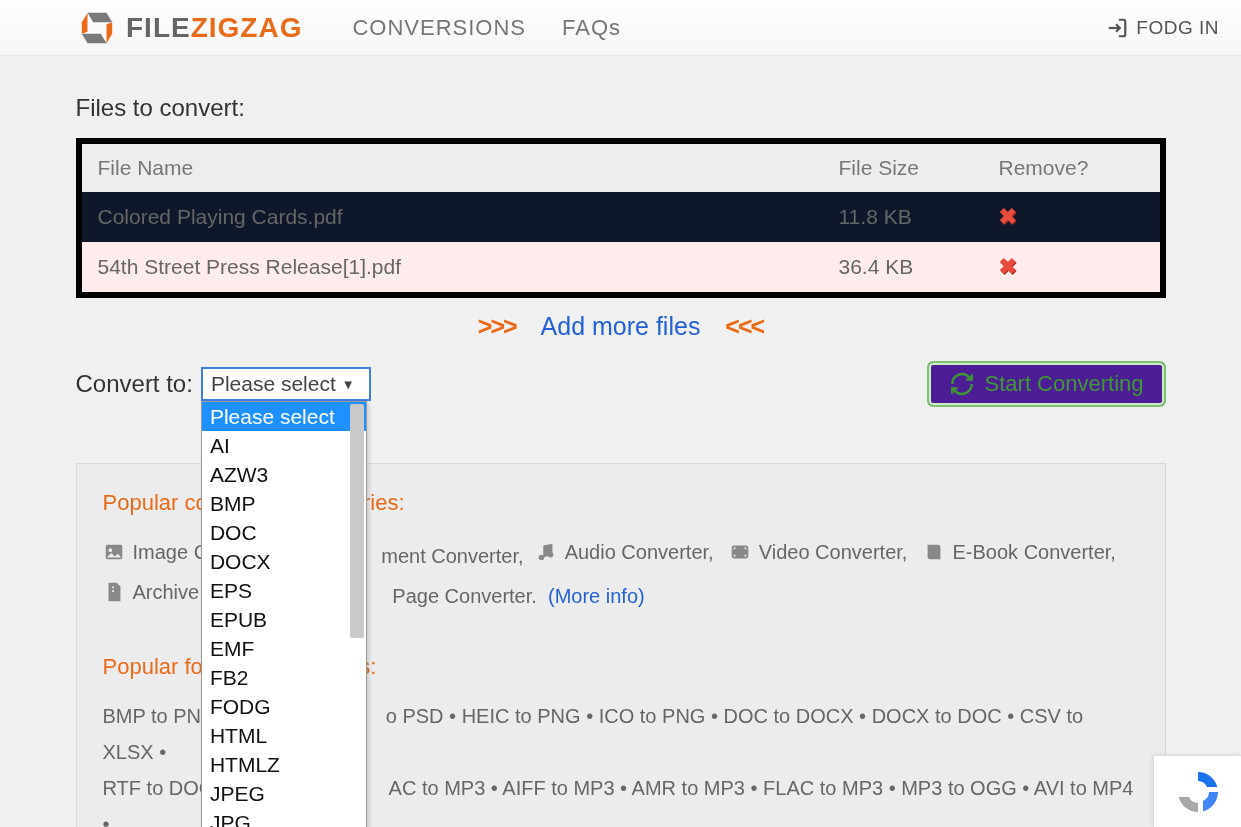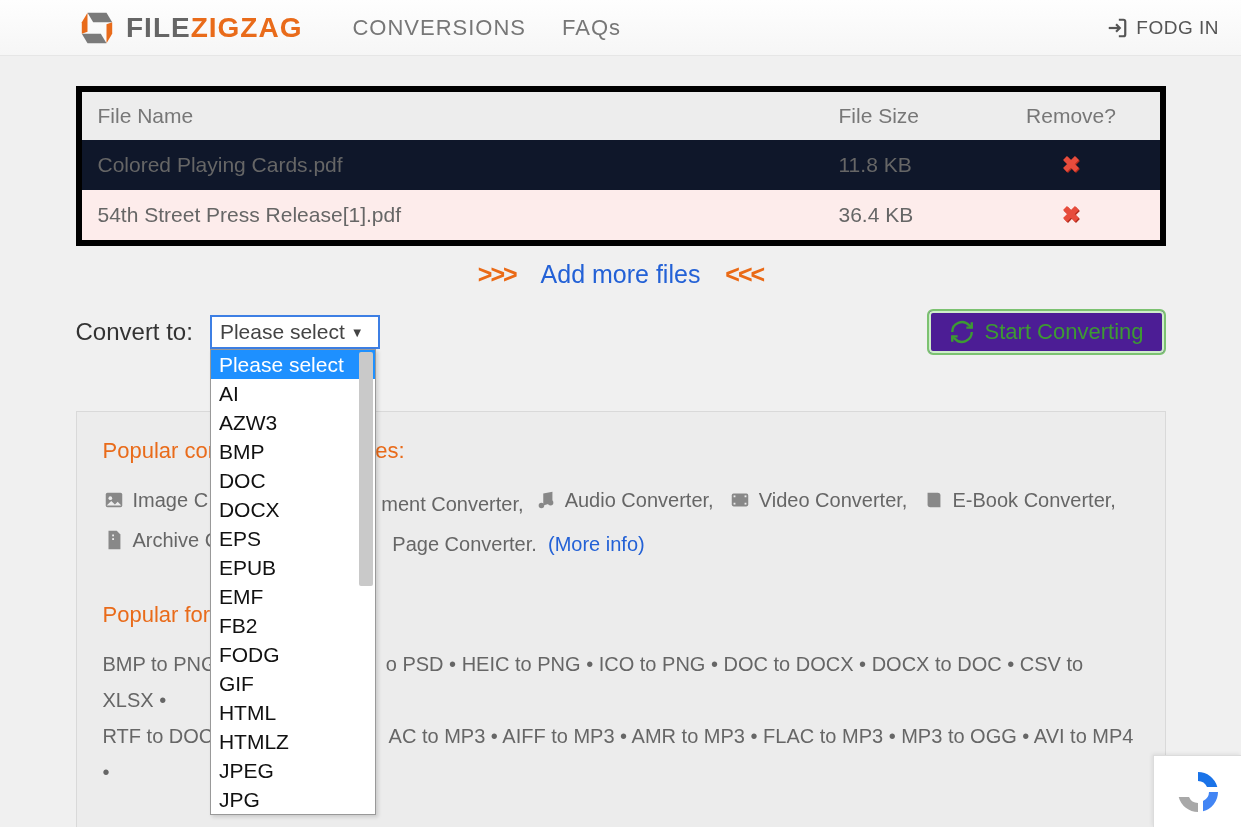--- a/index.html
+++ b/index.html
@@ -28,29 +28,29 @@
   .signin svg { width:22px; height:22px; }
 
   .page { max-width:1090px; margin:0 auto; padding:30px 0 0; }
   h2.section { font-size:24px; color:#333; font-weight:400; margin:8px 0 16px; }
 
   table.files { width:100%; border-collapse:collapse; border:6px solid #000000; background:#0f172a; font-size:21px; }
   table.files thead { background:#ededed; }
   table.files th, table.files td { text-align:left; padding:12px 16px; color:#666; font-weight:400; }
   table.files th { color:#777; }
   table.files th.size, table.files td.size { text-align:left; width:160px; }
-  table.files th.rem,  table.files td.rem  { text-align:center; width:180px; }
+  table.files th.rem,  table.files td.rem  { width:180px; }
   table.files tbody tr:nth-child(even) { background:#fdeceb; }
   .rx { color:#e74c3c; cursor:pointer; font-weight:800; font-size:22px; text-shadow:1px 1px 0 #b02a1c; }
 
   .addmore { text-align:center; margin:14px 0 20px; font-size:25px; }
   .addmore .chev { color:#ea6a16; font-weight:800; letter-spacing:-2px; }
   .addmore a { color:#2361d6; text-decoration:none; margin:0 18px; }
 
-  .convert-row { display:flex; align-items:center; gap:17px; margin-top:4px; }
+  .convert-row { display:flex; align-items:center; gap:8px; margin-top:4px; }
   .convert-row label { font-size:24px; color:#333; }
   .select-wrap { position:relative; }
   .select-box {
     border:2px solid #3d7fe4; background:#fff; padding:3px 8px; font-size:21px;
     display:flex; align-items:center; gap:6px; cursor:pointer; min-width:170px;
   }
   .caret { font-size:13px; }
   .dropdown {
     position:absolute; top:34px; left:0; width:166px; background:#fff;
     border:1px solid #999; box-shadow:2px 2px 4px rgba(0,0,0,0.15);
@@ -109,20 +109,21 @@
     <svg viewBox="0 0 24 24" fill="none" stroke="#555" stroke-width="2.4">
       <path d="M14 3h5a2 2 0 0 1 2 2v14a2 2 0 0 1-2 2h-5"></path>
         <path d="M3 12h12"></path>
         <path d="M11 8l4 4-4 4"></path>
     </svg>
     <span>FODG IN</span>
   </div>
 </div>
 
 <div class="page">
+  <h2 class="section">Files to convert:</h2>
 
   <table class="files">
     <thead>
       <tr>
         <th>File Name</th>
         <th class="size">File Size</th>
         <th class="rem">Remove?</th>
       </tr>
     </thead>
     <tbody>
@@ -157,21 +158,20 @@
         <div class="opt">AI</div>
         <div class="opt">AZW3</div>
         <div class="opt">BMP</div>
         <div class="opt">DOC</div>
         <div class="opt">DOCX</div>
         <div class="opt">EPS</div>
         <div class="opt">EPUB</div>
         <div class="opt">EMF</div>
         <div class="opt">FB2</div>
         <div class="opt">FODG</div>
-        <div class="opt">GIF</div>
         <div class="opt">HTML</div>
         <div class="opt">HTMLZ</div>
         <div class="opt">JPEG</div>
         <div class="opt">JPG</div>
 
         <div class="scrollbar"></div>
       </div>
     </div>
 
     <button class="start-btn">

